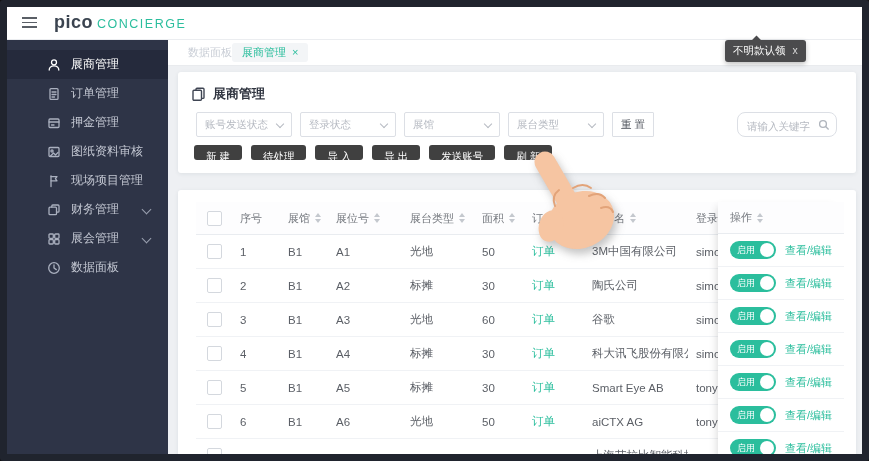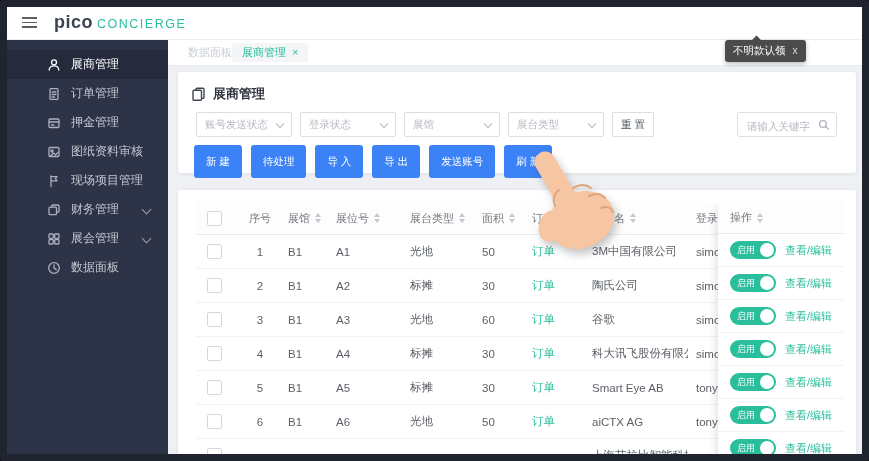--- a/index.html
+++ b/index.html
@@ -44,36 +44,36 @@
 
   .panel-title{position:absolute;left:13px;top:13px;display:flex;align-items:center;gap:7px;}
   .panel-title svg{width:15px;height:15px;stroke:#3f4553;fill:none;stroke-width:1.4;}
   .panel-title .t{font-size:13px;font-weight:700;color:#303540;}
 
   .filters{position:absolute;left:18px;top:40px;height:25px;display:flex;gap:8px;}
   .dd{position:relative;width:96px;height:25px;border:1px solid #dcdfe5;border-radius:2px;background:#fff;box-sizing:border-box;cursor:pointer;}
   .dd .ph{position:absolute;left:8px;top:5px;font-size:10.5px;color:#b6bac2;white-space:nowrap;overflow:hidden;max-width:70px;}
   .dd .car{position:absolute;right:8px;top:8px;width:5px;height:5px;border-right:1.3px solid #b6bac2;border-bottom:1.3px solid #b6bac2;transform:rotate(45deg);}
   .btn-reset{width:42px;height:25px;border:1px solid #dcdfe5;border-radius:1px;background:#fff;font-size:10.5px;color:#494e57;cursor:pointer;box-sizing:border-box;}
-  .search{position:absolute;left:559px;top:40px;width:100px;height:25px;border:1px solid #dcdfe5;border-radius:3px;background:#fff;box-sizing:border-box;text-decoration:underline;}
+  .search{position:absolute;left:559px;top:40px;width:100px;height:25px;border:1px solid #dcdfe5;border-radius:8px;background:#fff;box-sizing:border-box;text-decoration:underline;}
   .search input{position:absolute;left:7px;top:1px;width:72px;height:21px;border:0;outline:0;font-size:10.5px;color:#5a5f66;font-family:inherit;background:transparent;}
   .search input::placeholder{color:#b6bac2;}
   .search svg{position:absolute;right:6px;top:6px;width:12px;height:12px;stroke:#b0b5bd;fill:none;stroke-width:1.4;}
 
   .actions{position:absolute;left:16px;top:73px;display:flex;gap:9px;}
-  .btn{height:33px;line-height:23px;padding:0 12px;background:#3b82f6;color:#fff;font-size:10.5px;border:0;border-radius:3px;cursor:pointer;white-space:nowrap;font-family:inherit;}
+  .btn{height:15px;line-height:23px;padding:0 12px;background:#404040;color:#fff;font-size:10.5px;border:0;border-radius:3px;cursor:pointer;white-space:nowrap;font-family:inherit;}
 
   
   .tscroll{position:absolute;left:18px;top:12px;width:522px;bottom:0;overflow:hidden;}
   .ttable{width:562px;}
   .trow{display:flex;align-items:center;height:33px;border-bottom:1px solid #f0f2f5;font-size:11.5px;color:#5b5f66;}
   .trow.thead{height:32px;background:#fdfdfe;font-size:11px;color:#73777d;border-bottom:1px solid #e9ecf0;}
   .trow>span{box-sizing:border-box;padding-left:8px;white-space:nowrap;overflow:hidden;display:flex;align-items:center;}
   .c0{width:36px;justify-content:center;padding-left:0!important;}
-  .c1{width:48px;justify-content:center;}.c2{width:48px;}.c3{width:74px;}.c4{width:72px;}
+  .c1{width:48px;}.c2{width:48px;}.c3{width:74px;}.c4{width:72px;}
   .c5{width:50px;}.c6{width:60px;}.c7{width:104px;}.c8{width:70px;}
   .cell-link{color:#2bbe9d;cursor:pointer;}
   .cbox{width:13px;height:13px;border:1px solid #d4d8de;border-radius:2px;background:#fff;cursor:pointer;}
   .sortc{display:inline-flex;flex-direction:column;gap:2px;margin-left:5px;cursor:pointer;}
   .sortc i{width:0;height:0;border-left:3.5px solid transparent;border-right:3.5px solid transparent;}
   .sortc .up{border-bottom:4px solid #c4c8ce;}
   .sortc .dn{border-top:4px solid #c4c8ce;}
 
   
   .fixedcol{position:absolute;right:12px;top:12px;width:126px;bottom:0;background:#fff;z-index:5;box-shadow:-6px 0 8px -5px rgba(0,0,0,.15);}

